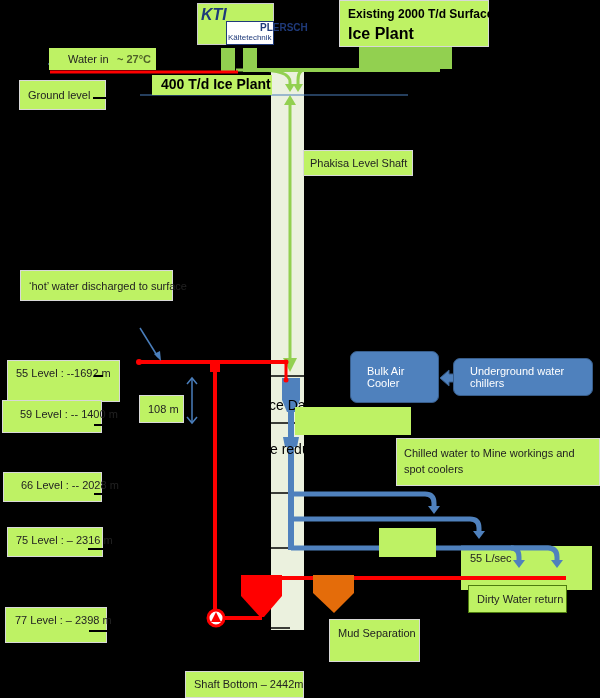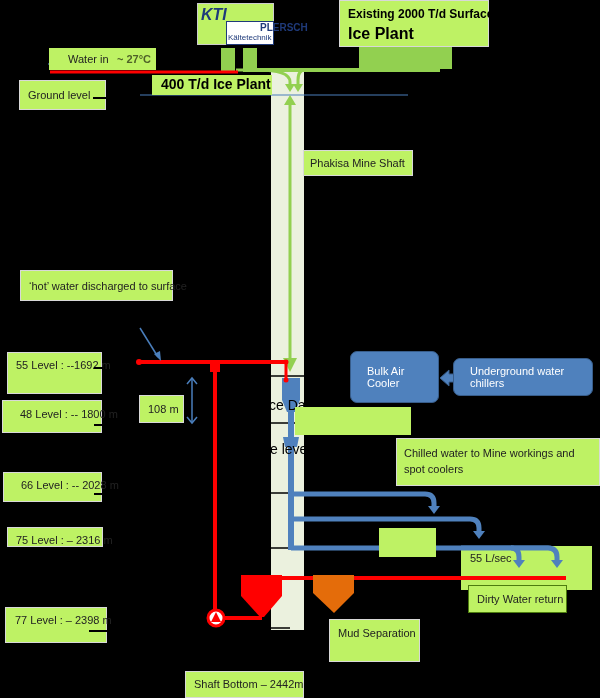--- a/index.html
+++ b/index.html
@@ -110,55 +110,55 @@
 <div class="box" style="left:152px;top:75px;width:120px;height:20px;border:none;">
   <span class="t big" style="left:9px;top:1px;font-size:14px;">400 T/d Ice Plant</span>
 </div>
 
 <div class="box" style="left:19px;top:80px;width:87px;height:30px;">
   <span class="t" style="left:8px;top:8px;">Ground  level</span>
   <div class="tick" style="left:73px;top:16px;width:14px;"></div>
 </div>
 
 <div class="box" style="left:303px;top:150px;width:110px;height:26px;">
-  <span class="t" style="left:6px;top:6px;">Phakisa Mine Shaft</span>
+  <span class="t" style="left:6px;top:6px;">Phakisa Level Shaft</span>
 </div>
 
 <div class="box" style="left:20px;top:270px;width:153px;height:31px;">
   <span class="t" style="left:8px;top:9px;">‘hot’ water discharged to surface</span>
 </div>
 
-<div class="box" style="left:7px;top:352px;width:95px;height:42px;">
+<div class="box" style="left:7px;top:360px;width:113px;height:42px;">
   <span class="t" style="left:8px;top:6px;">55 Level : --1692 m</span>
   <div class="tick" style="left:86px;top:14px;width:9px;"></div>
 </div>
 <div class="box" style="left:2px;top:400px;width:100px;height:33px;">
-  <span class="t" style="left:17px;top:7px;">48 Level : -- 1800 m</span>
+  <span class="t" style="left:17px;top:7px;">59 Level : -- 1400 m</span>
   <div class="tick" style="left:91px;top:23px;width:9px;"></div>
 </div>
 <div class="box" style="left:3px;top:472px;width:99px;height:30px;">
   <span class="t" style="left:11px;top:6px;padding-left:6px;">66 Level : -- 2028 m</span>
   <div class="tick" style="left:90px;top:20px;width:9px;"></div>
 </div>
-<div class="box" style="left:7px;top:527px;width:96px;height:20px;">
+<div class="box" style="left:7px;top:527px;width:96px;height:30px;">
   <span class="t" style="left:8px;top:6px;">75 Level : – 2316 m</span>
   <div class="tick" style="left:80px;top:20px;width:16px;"></div>
 </div>
 <div class="box" style="left:5px;top:607px;width:102px;height:36px;">
   <span class="t" style="left:9px;top:6px;">77 Level : – 2398 m</span>
   <div class="tick" style="left:83px;top:22px;width:19px;"></div>
 </div>
 
 <div class="box" style="left:139px;top:395px;width:45px;height:28px;">
   <span class="t" style="left:8px;top:7px;">108 m</span>
 </div>
 
 <span style="position:absolute;left:269px;top:397px;font-size:14px;color:#000;">ce Da</span>
 <div class="box" style="left:295px;top:407px;width:116px;height:28px;border:none;"></div>
-<span style="position:absolute;left:270px;top:441px;font-size:14px;color:#000;">e level</span>
+<span style="position:absolute;left:270px;top:441px;font-size:14px;color:#000;">e redu</span>
 
 <div class="bluebox" style="left:350px;top:351px;width:89px;height:52px;">
   <span>Bulk Air Cooler</span>
 </div>
 <div class="bluebox" style="left:453px;top:358px;width:140px;height:38px;">
   <span>Underground water chillers</span>
 </div>
 
 <div class="box" style="left:396px;top:438px;width:204px;height:48px;">
   <span class="t" style="left:7px;top:6px;white-space:normal;width:190px;line-height:16px;">Chilled water to Mine workings and spot coolers</span>

